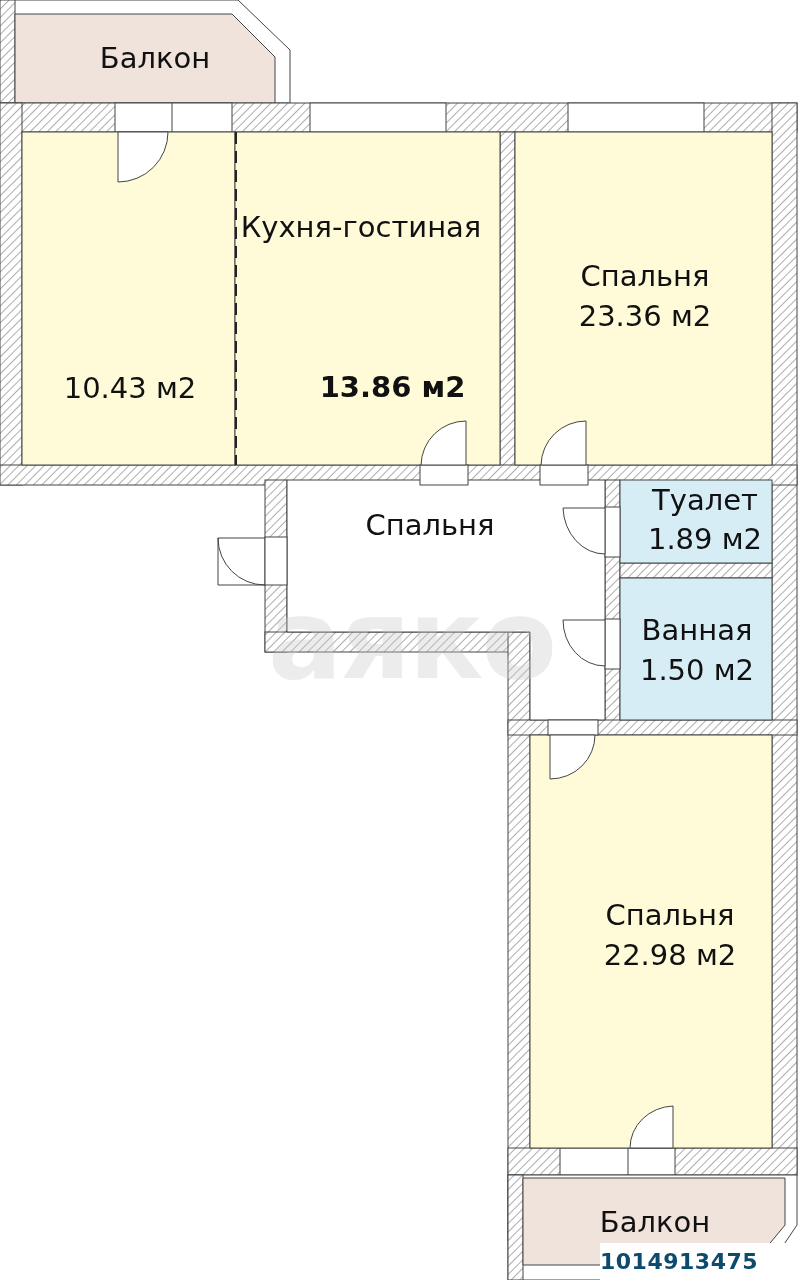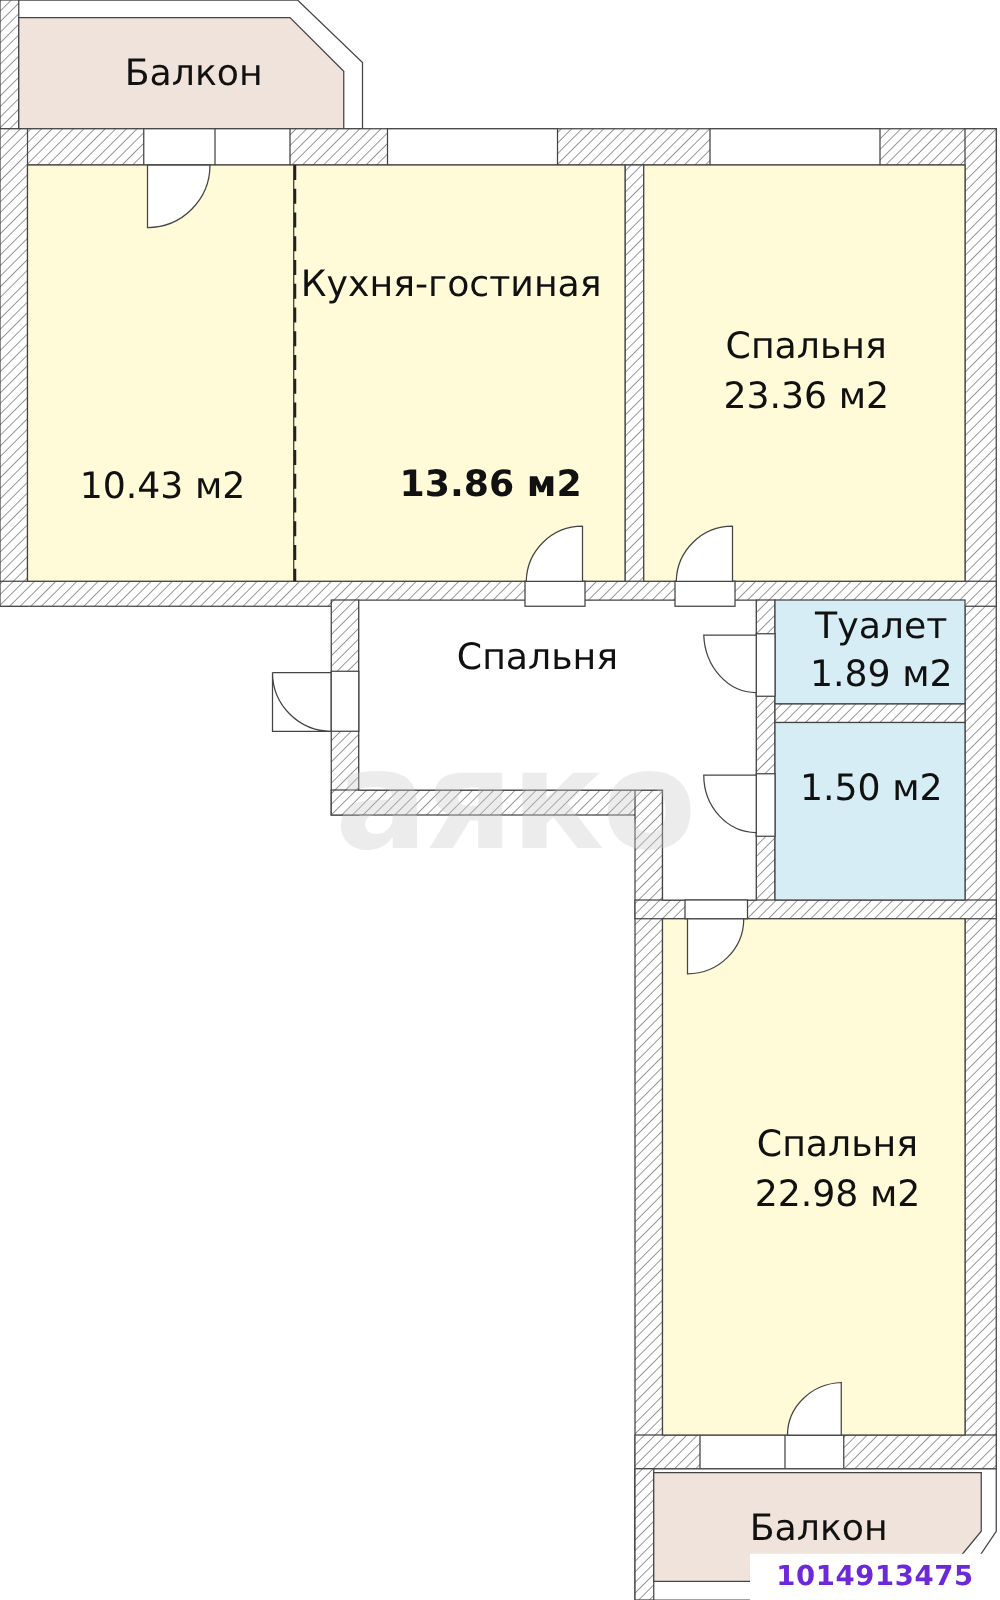--- a/index.html
+++ b/index.html
@@ -1,21 +1,21 @@
 <!DOCTYPE html>
 <html><head>
 <meta charset="utf-8">
 <style>
   html, body { margin: 0; padding: 0; background: #ffffff; }
   body { width: 800px; height: 1280px; position: relative; overflow: hidden; font-family: "DejaVu Sans", sans-serif; }
   svg { position: absolute; left: 0; top: 0; }
   .label { position: absolute; color: #111; font-size: 29px; text-align: center; line-height: 40px; white-space: nowrap; }
   .label span { display: block; }
   .watermark { position: absolute; left: 268px; top: 585px; font-family: "DejaVu Sans", sans-serif; font-weight: bold; font-size: 110px; color: rgba(200,200,200,0.35); letter-spacing: -2px; line-height: 110px; text-align: right; }
-  .listing-id { position: absolute; left: 600px; top: 1243px; width: 200px; height: 37px; background: #ffffff; color: #6d28d9; font-weight: bold; font-size: 22px; line-height: 37px; text-align: center; font-family: "DejaVu Sans", sans-serif; letter-spacing: 0.5px; }
+  .listing-id { position: absolute; left: 600px; top: 1243px; width: 200px; height: 37px; background: #ffffff; color: #0c4a6e; font-weight: bold; font-size: 22px; line-height: 37px; font-family: "DejaVu Sans", sans-serif; letter-spacing: 0.5px; }
 </style>
 </head>
 <body>
 
 <svg width="800" height="1280" viewBox="0 0 800 1280" xmlns="http://www.w3.org/2000/svg">
   <defs>
     <pattern id="hatch" patternUnits="userSpaceOnUse" width="6" height="6" patternTransform="rotate(45)">
       <rect width="6" height="6" fill="#ffffff"></rect>
       <line x1="0" y1="0" x2="0" y2="6" stroke="#8a8a8a" stroke-width="1.4"></line>
     </pattern>
@@ -132,20 +132,21 @@
 <div class="label" style="left:330px; top:505px; width:200px;">
   <span>Спальня</span>
 </div>
 
 <div class="label" style="left:622px; top:481px; width:166px; line-height:39px;">
   <span>Туалет</span>
   <span>1.89 м2</span>
 </div>
 
 <div class="label" style="left:622px; top:610px; width:150px;">
+  <span>Ванная</span>
   <span>1.50 м2</span>
 </div>
 
 <div class="label" style="left:565px; top:895px; width:210px;">
   <span>Спальня</span>
   <span>22.98 м2</span>
 </div>
 
 <div class="label" style="left:560px; top:1202px; width:190px;">
   <span>Балкон</span>

